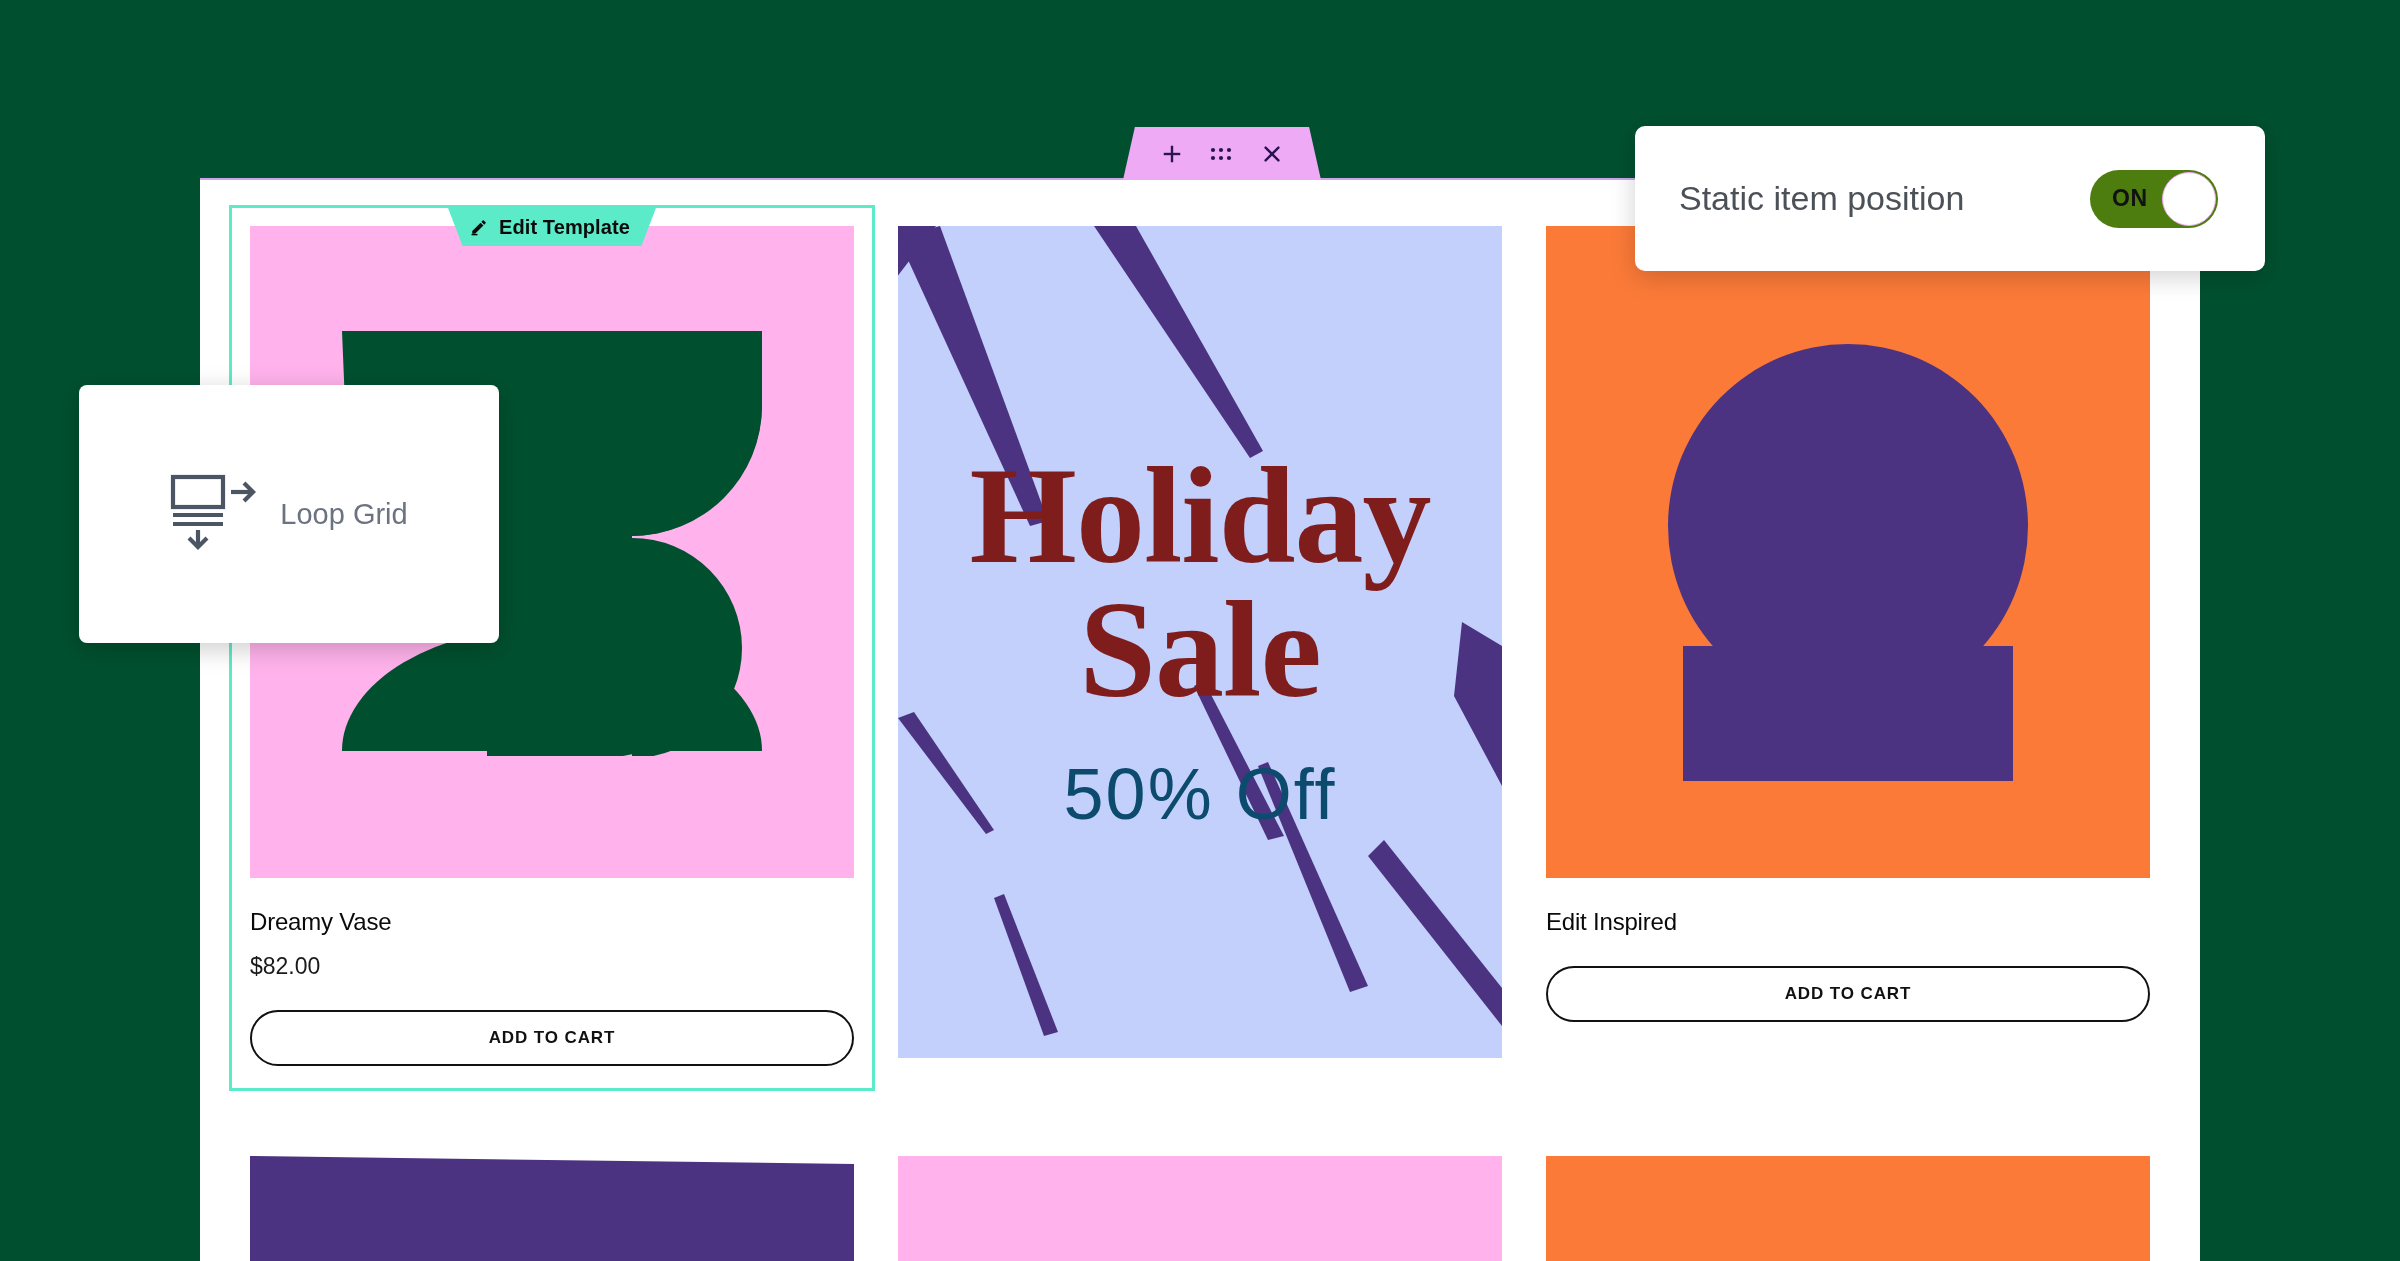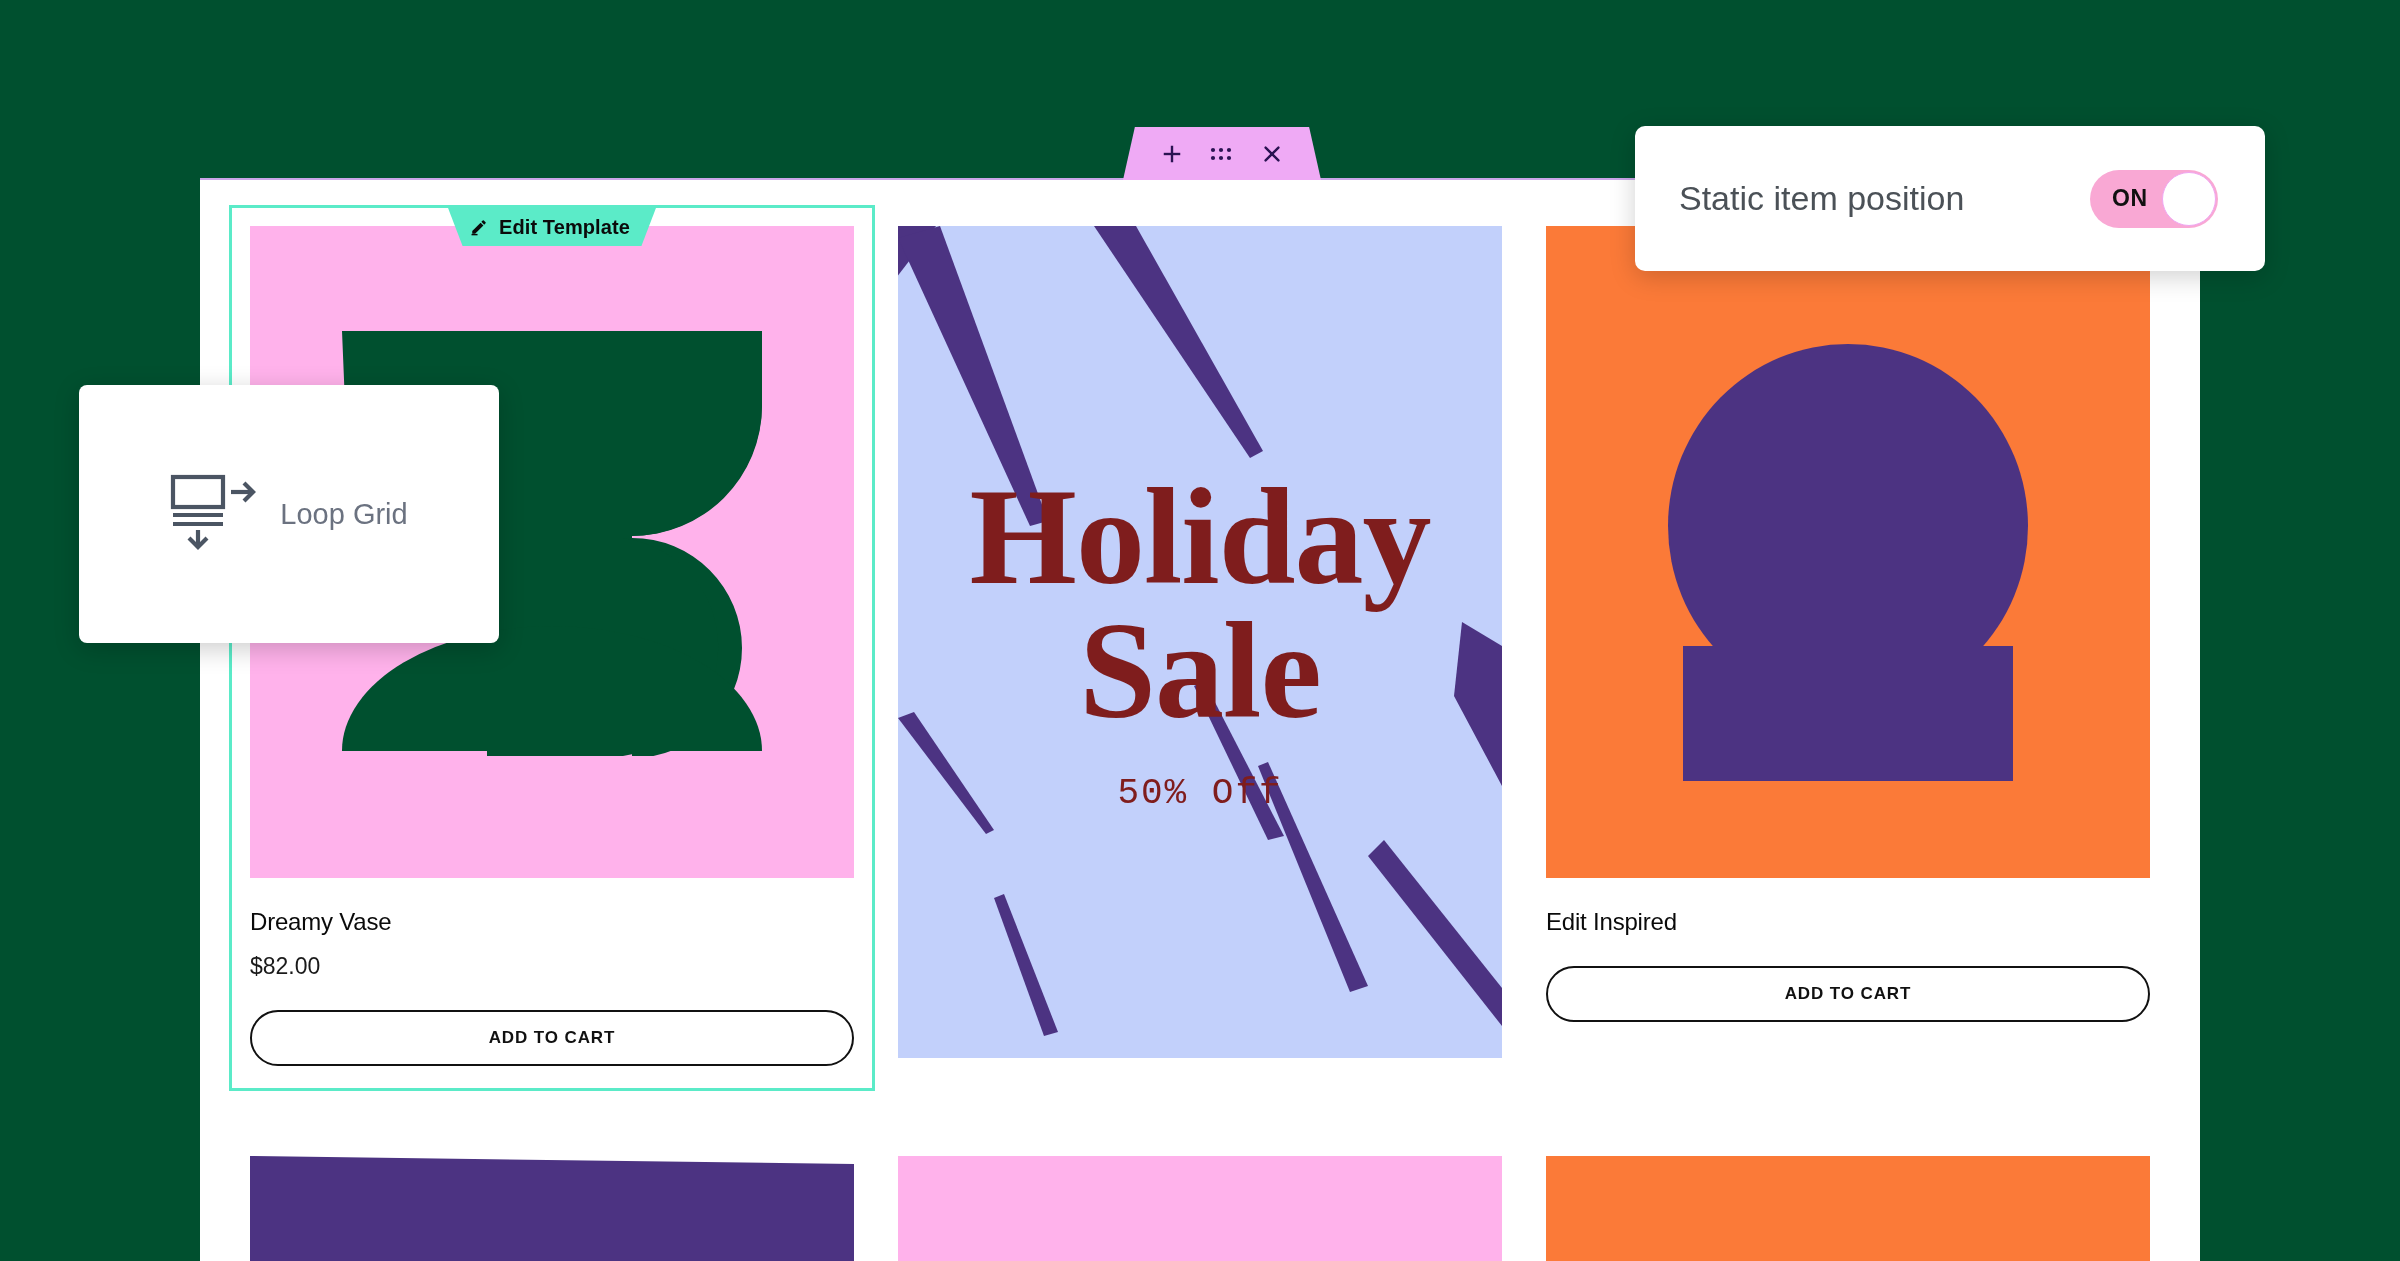--- a/index.html
+++ b/index.html
@@ -110,25 +110,25 @@
     font-weight: 700;
     font-size: 138px;
     line-height: 0.97;
     color: #7f1d1d;
     text-align: center;
     letter-spacing: -1px;
   }
   .promo-sub {
     position: relative;
     margin-top: 36px;
-    font-family: Liberation Mono, monospace;
+    font-family: Liberation Sans, sans-serif;
     font-weight: 400;
-    font-size: 36px;
+    font-size: 72px;
     letter-spacing: 2px;
-    color: #7f1d1d;
+    color: #0c4a6e;
   }
 
   
   .row2-media { width: 100%; height: 200px; overflow: hidden; position: relative; }
   .row2-media svg { position: absolute; inset: 0; width: 100%; height: 100%; }
 
   
   #edit-template-badge {
     position: absolute;
     left: 50%;
@@ -217,21 +217,21 @@
     font-size: 34px;
     font-weight: 400;
     color: #4b5157;
     white-space: nowrap;
   }
   .toggle-switch {
     position: relative;
     width: 128px;
     height: 58px;
     border-radius: 999px;
-    background: #f9a8d4;
+    background: #4d7c0f;
     display: flex;
     align-items: center;
     cursor: pointer;
     flex: none;
   }
   .toggle-switch .toggle-state {
     position: absolute;
     left: 22px;
     font-size: 23px;
     font-weight: 700;

